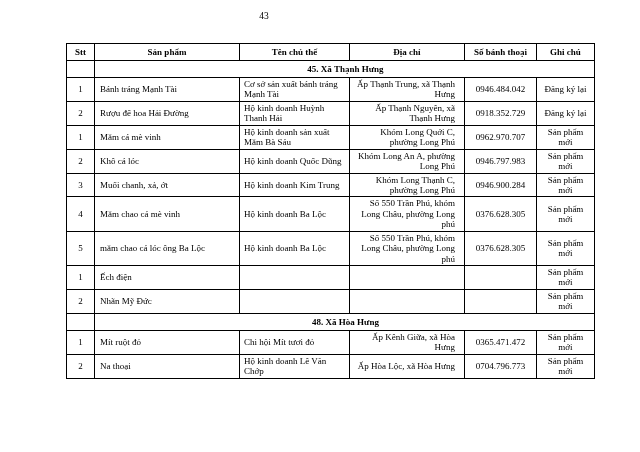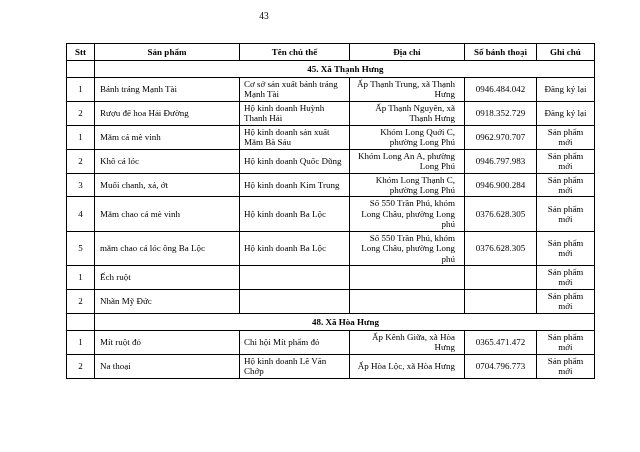--- a/index.html
+++ b/index.html
@@ -140,42 +140,42 @@
       <tr class="product-row">
         <td class="c-stt">5</td>
         <td class="c-san_pham">mắm chao cá lóc ông Ba Lộc</td>
         <td class="c-ten_chu_the">Hộ kinh doanh Ba Lộc</td>
         <td class="c-dia_chi">Số 550 Trần Phú, khóm Long Châu, phường Long phú</td>
         <td class="c-so_dien_thoai">0376.628.305</td>
         <td class="c-ghi_chu">Sản phẩm mới</td>
       </tr>
       <tr class="product-row">
         <td class="c-stt">1</td>
-        <td class="c-san_pham">Ếch ruột</td>
+        <td class="c-san_pham">Ếch điện</td>
         <td class="c-ten_chu_the"></td>
         <td class="c-dia_chi"></td>
         <td class="c-so_dien_thoai"></td>
         <td class="c-ghi_chu">Sản phẩm mới</td>
       </tr>
       <tr class="product-row">
         <td class="c-stt">2</td>
         <td class="c-san_pham">Nhãn Mỹ Đức</td>
         <td class="c-ten_chu_the"></td>
         <td class="c-dia_chi"></td>
         <td class="c-so_dien_thoai"></td>
         <td class="c-ghi_chu">Sản phẩm mới</td>
       </tr>
       <tr class="section-row">
         <td></td>
         <td colspan="5" class="section-title-cell">48. Xã Hòa Hưng</td>
       </tr>
       <tr class="product-row">
         <td class="c-stt">1</td>
         <td class="c-san_pham">Mít ruột đỏ</td>
-        <td class="c-ten_chu_the">Chi hội Mít phẩm đỏ</td>
+        <td class="c-ten_chu_the">Chi hội Mít tươi đỏ</td>
         <td class="c-dia_chi">Ấp Kênh Giữa, xã Hòa Hưng</td>
         <td class="c-so_dien_thoai">0365.471.472</td>
         <td class="c-ghi_chu">Sản phẩm mới</td>
       </tr>
       <tr class="product-row">
         <td class="c-stt">2</td>
         <td class="c-san_pham">Na thoại</td>
         <td class="c-ten_chu_the">Hộ kinh doanh Lê Văn Chớp</td>
         <td class="c-dia_chi">Ấp Hòa Lộc, xã Hòa Hưng</td>
         <td class="c-so_dien_thoai">0704.796.773</td>

